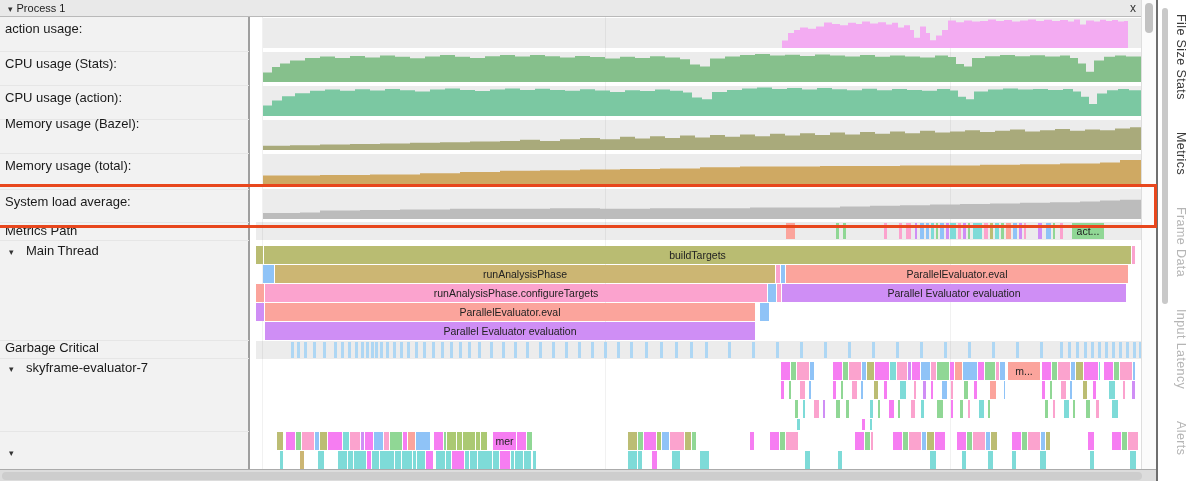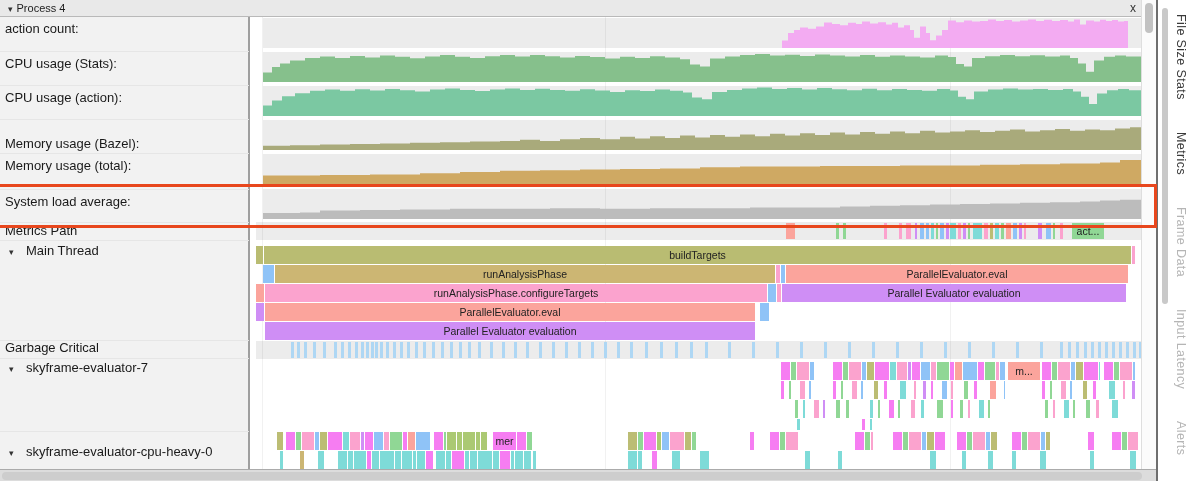--- a/index.html
+++ b/index.html
@@ -59,52 +59,51 @@
 </style>
 </head>
 <body>
 
 <div class="app">
 
   <div class="canvas">
 
     <div class="proc-header">
       <div class="proc-title">
-        <span class="tri">▾</span><span>Process 4</span>
+        <span class="tri">▾</span><span>Process 1</span>
       </div>
       <div class="proc-close">x</div>
     </div>
 
     <div class="label-col">
       <div class="col-sep" style="top:34px"></div>
         <div class="col-sep" style="top:68px"></div>
       <div class="col-sep" style="top:102px"></div>
         <div class="col-sep" style="top:136px"></div>
       <div class="col-sep" style="top:172px"></div>
         <div class="col-sep" style="top:205px"></div>
       <div class="col-sep" style="top:223px"></div>
         <div class="col-sep" style="top:323px"></div>
       <div class="col-sep" style="top:341px"></div>
         <div class="col-sep" style="top:414px"></div>
     </div>
 
-    <div class="row-label" style="top:21px">action count:</div>
+    <div class="row-label" style="top:21px">action usage:</div>
     <div class="row-label" style="top:56px">CPU usage (Stats):</div>
     <div class="row-label" style="top:90px">CPU usage (action):</div>
-    <div class="row-label" style="top:136px">Memory usage (Bazel):</div>
+    <div class="row-label" style="top:116px">Memory usage (Bazel):</div>
     <div class="row-label" style="top:158px">Memory usage (total):</div>
     <div class="row-label" style="top:194px">System load average:</div>
     <div class="row-label" style="top:223px">Metrics Path</div>
     <div class="row-arrow" style="top:247px">▾</div>
     <div class="row-label thread" style="top:243px">Main Thread</div>
     <div class="row-label" style="top:340px">Garbage Critical</div>
     <div class="row-arrow" style="top:364px">▾</div>
     <div class="row-label thread" style="top:360px">skyframe-evaluator-7</div>
     <div class="row-arrow" style="top:448px">▾</div>
-    <div class="row-label thread" style="top:444px">skyframe-evaluator-cpu-heavy-0</div>
 
     <div id="charts">
         <div class="track" style="left: 263px; top: 18px; width: 878px; height: 30px;"></div>
         <div class="track" style="left: 263px; top: 52px; width: 878px; height: 30px;"></div>
         <div class="track" style="left: 263px; top: 86px; width: 878px; height: 30px;"></div>
         <div class="track" style="left: 263px; top: 120px; width: 878px; height: 30px;"></div>
         <div class="track" style="left: 263px; top: 154px; width: 878px; height: 30px;"></div>
         <div class="track" style="left: 263px; top: 189px; width: 878px; height: 30px;"></div>
         <div class="track" style="left: 256px; top: 222px; width: 885px; height: 18px;"></div>
         <div class="track" style="left: 256px; top: 341px; width: 885px; height: 18px;"></div>

